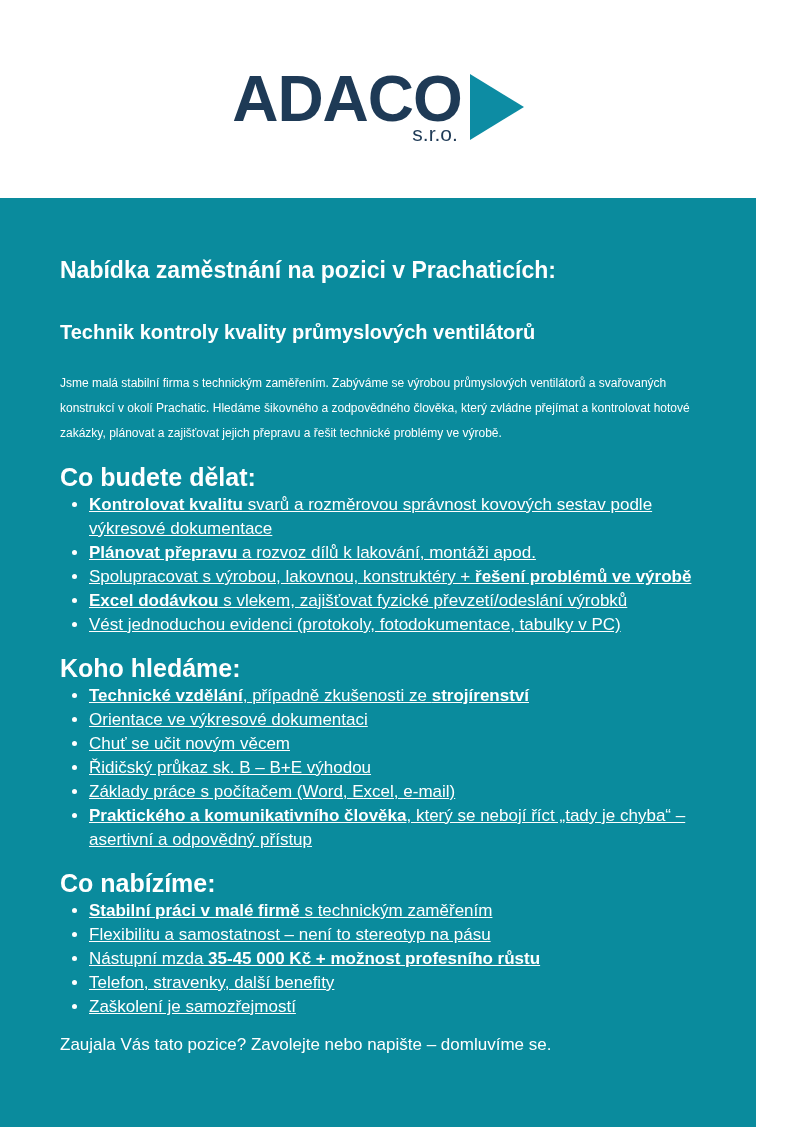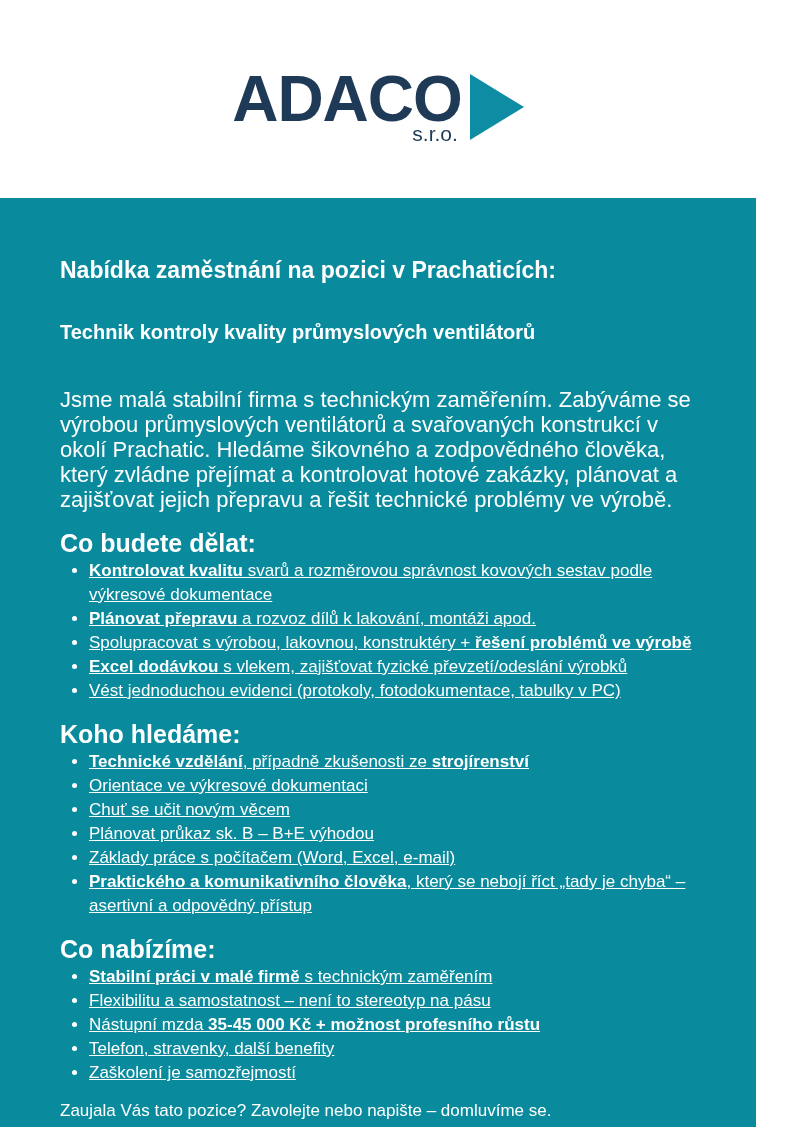--- a/index.html
+++ b/index.html
@@ -41,21 +41,21 @@
     text-align:right;padding-right:66px;margin-top:-10px;
   }
 
   
   .content{
     flex:1;background:var(--background-teal);color:var(--text-white);
     padding:58px 60px 0 60px;
   }
   .title{font-size:23px;font-weight:700;line-height:28px;}
   .subtitle{font-size:20px;font-weight:700;line-height:26px;margin-top:35px;}
-  .intro-paragraph{font-size:22px;line-height:25px;margin-top:42px;max-width:690px;}
+  .intro-paragraph{font-size:12px;line-height:25px;margin-top:26px;max-width:690px;}
 
   .job-section{margin-top:19px;}
   .section-heading{font-size:25px;font-weight:700;line-height:24px;}
   .bullet-list{list-style:disc;margin-top:4px;padding-left:29px;max-width:670px;text-decoration:underline;}
   .bullet-list li{font-size:17px;line-height:24px;}
   .bullet-list li::marker{color:var(--text-white);}
   .b{font-weight:700;}
 
   .footer{margin-top:14px;max-width:690px;}
   .footer p{font-size:17px;line-height:24px;}
@@ -90,21 +90,21 @@
             <li><span class="b">Excel dodávkou</span><span> s vlekem, zajišťovat fyzické převzetí/odeslání výrobků</span></li>
             <li><span>Vést jednoduchou evidenci (protokoly, fotodokumentace, tabulky v PC)</span></li>
           </ul>
         </section>
         <section class="job-section">
           <h2 class="section-heading">Koho hledáme:</h2>
           <ul class="bullet-list">
             <li><span class="b">Technické vzdělání</span><span>, případně zkušenosti ze </span><span class="b">strojírenství</span></li>
             <li><span>Orientace ve výkresové dokumentaci</span></li>
             <li><span>Chuť se učit novým věcem</span></li>
-            <li><span>Plánovat průkaz sk. B – B+E výhodou</span></li>
+            <li><span>Řidičský průkaz sk. B – B+E výhodou</span></li>
             <li><span>Základy práce s počítačem (Word, Excel, e-mail)</span></li>
             <li><span class="b">Praktického a komunikativního člověka</span><span>, který se nebojí říct „tady je chyba“ – asertivní a odpovědný přístup</span></li>
           </ul>
         </section>
         <section class="job-section">
           <h2 class="section-heading">Co nabízíme:</h2>
           <ul class="bullet-list">
             <li><span class="b">Stabilní práci v malé firmě</span><span> s technickým zaměřením</span></li>
             <li><span>Flexibilitu a samostatnost – není to stereotyp na pásu</span></li>
             <li><span>Nástupní mzda </span><span class="b">35-45 000 Kč + možnost profesního růstu</span></li>

